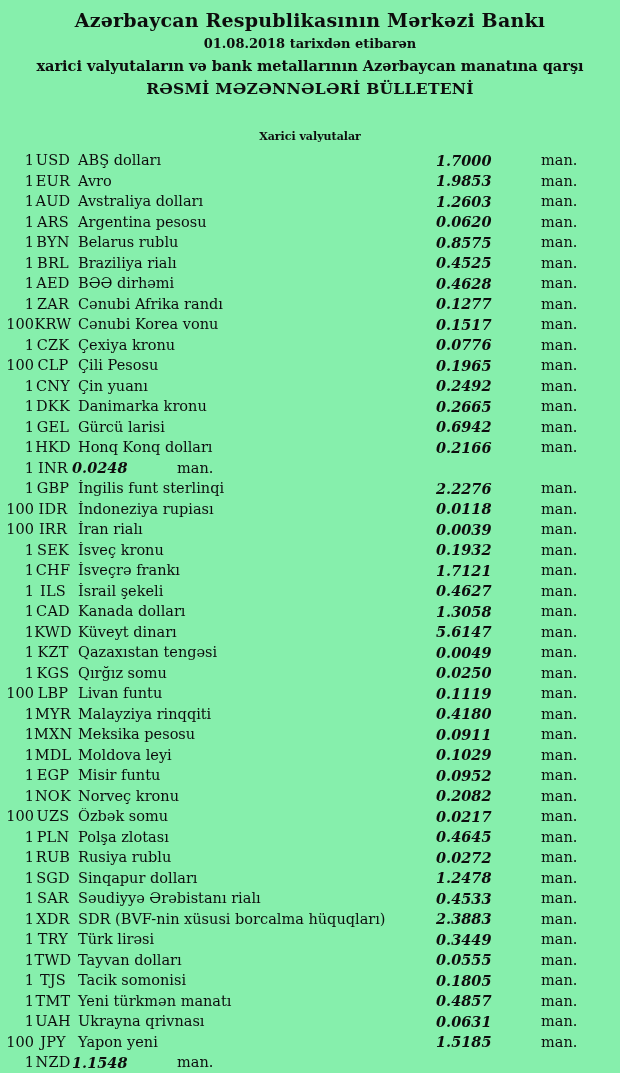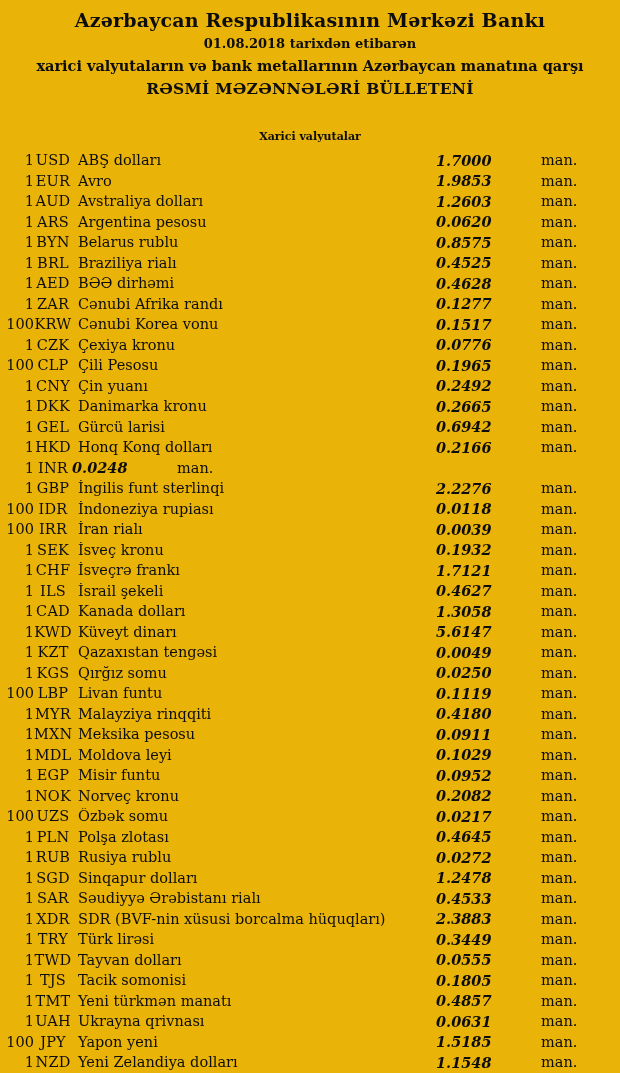--- a/index.html
+++ b/index.html
@@ -9,21 +9,21 @@
     font-family: "DejaVu Serif", "Liberation Serif", serif;
     color: #0d0d0d;
   }
   .page {
     position: relative;
     width: 620px;
     height: 1073px;
     box-sizing: border-box;
     padding-top: 8px;
     overflow: hidden;
-    background: #eab308;
+    background: #86efac;
   }
   header { text-align: center; font-weight: bold; }
   .doc-title {
     font-size: 19px;
     line-height: 25px;
     letter-spacing: 0.2px;
   }
   .doc-date {
     font-size: 13px;
     line-height: 22px;
@@ -401,18 +401,17 @@
       <div class="row">
     <span class="cell-qty">100</span>
     <span class="cell-code">JPY</span>
     <span class="cell-name">Yapon yeni</span>
     <span class="cell-rate">1.5185</span>
     <span class="cell-unit">man.</span>
   </div>
       <div class="row">
     <span class="cell-qty">1</span>
     <span class="cell-code">NZD</span>
-    <span class="cell-name">Yeni Zelandiya dolları</span>
     <span class="cell-rate">1.1548</span>
     <span class="cell-unit">man.</span>
   </div>
     </div>
 </div>
 
 </body></html>

